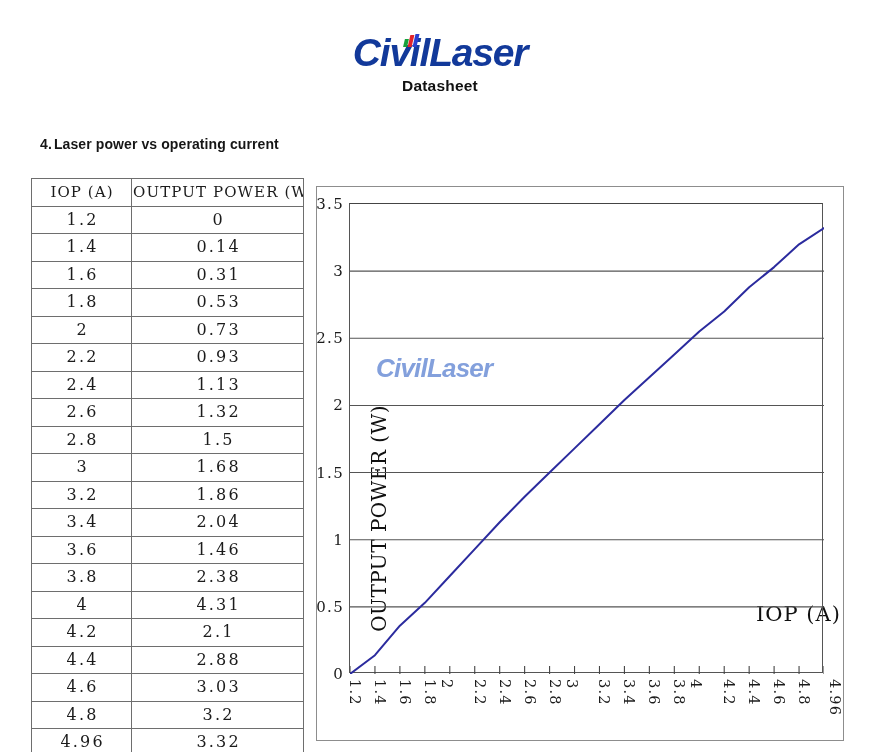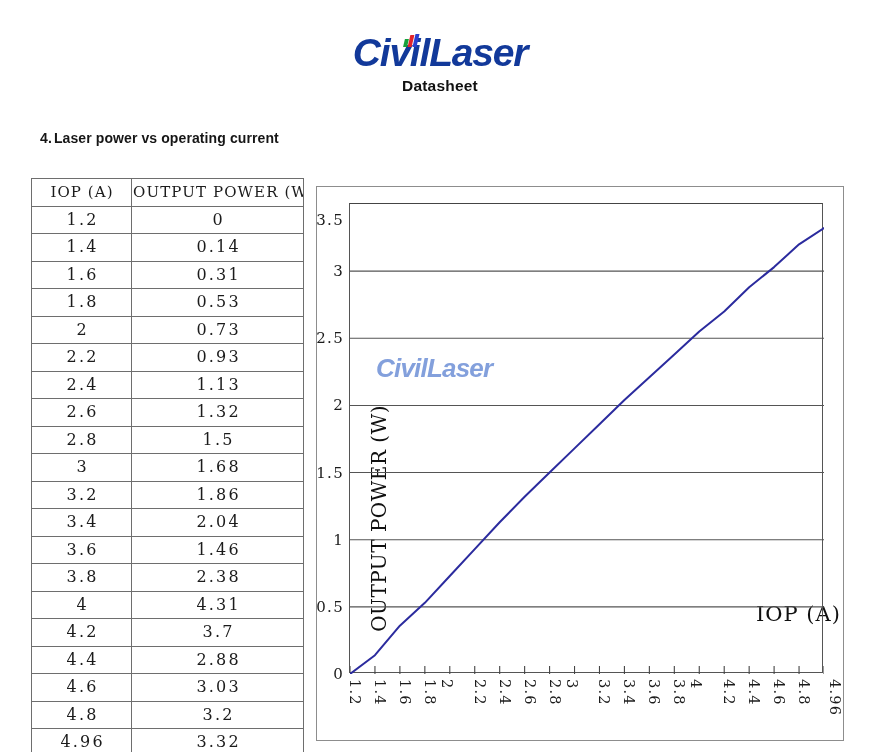--- a/index.html
+++ b/index.html
@@ -52,21 +52,21 @@
     margin-top:5px;
     font-size:15.5px;
     font-weight:bold;
     color:#111111;
     letter-spacing:0.2px;
   }
 
   
   #section-title {
     position:absolute;
-    left:40px; top:130px;
+    left:40px; top:136px;
     font-size:14px;
     font-weight:bold;
     color:#161616;
     letter-spacing:0.1px;
     white-space:nowrap;
   }
   #section-title .num { margin-right:2px; }
 
   
   #data-table {
@@ -279,21 +279,21 @@
       <tr>
         <td>3.8</td>
         <td>2.38</td>
       </tr>
       <tr>
         <td>4</td>
         <td>4.31</td>
       </tr>
       <tr>
         <td>4.2</td>
-        <td>3.7</td>
+        <td>2.1</td>
       </tr>
       <tr>
         <td>4.4</td>
         <td>2.88</td>
       </tr>
       <tr>
         <td>4.6</td>
         <td>3.03</td>
       </tr>
       <tr>
@@ -350,21 +350,21 @@
           <line x1="474" x2="474" y1="470" y2="462" stroke="#444444" stroke-width="1.1"></line>
           <polyline points="0.00,470.00 24.95,451.20 49.89,421.66 74.84,398.83 99.79,371.97 124.74,345.11 149.68,318.26 174.63,292.74 199.58,268.57 224.53,244.40 249.47,220.23 274.42,196.06 299.37,173.23 324.32,150.40 349.26,127.57 374.21,107.43 399.16,83.26 424.11,63.11 449.05,40.29 474.00,24.17" fill="none" stroke="#2b2b9e" stroke-width="2" stroke-linejoin="round" stroke-linecap="round"></polyline>
         </svg>
     <div class="ytick" style="top: 470px;">0</div>
         <div class="ytick" style="top: 402.857px;">0.5</div>
         <div class="ytick" style="top: 335.714px;">1</div>
         <div class="ytick" style="top: 268.571px;">1.5</div>
         <div class="ytick" style="top: 201.429px;">2</div>
         <div class="ytick" style="top: 134.286px;">2.5</div>
         <div class="ytick" style="top: 67.1429px;">3</div>
-        <div class="ytick" style="top: 16px;">3.5</div>
+        <div class="ytick" style="top: 0px;">3.5</div>
         <div class="xtick" style="left: 0px;">1.2</div>
         <div class="xtick" style="left: 24.9474px;">1.4</div>
         <div class="xtick" style="left: 49.8947px;">1.6</div>
         <div class="xtick" style="left: 74.8421px;">1.8</div>
         <div class="xtick" style="left: 99.7895px;">2</div>
         <div class="xtick" style="left: 124.737px;">2.2</div>
         <div class="xtick" style="left: 149.684px;">2.4</div>
         <div class="xtick" style="left: 174.632px;">2.6</div>
         <div class="xtick" style="left: 199.579px;">2.8</div>
         <div class="xtick" style="left: 224.526px;">3</div>

